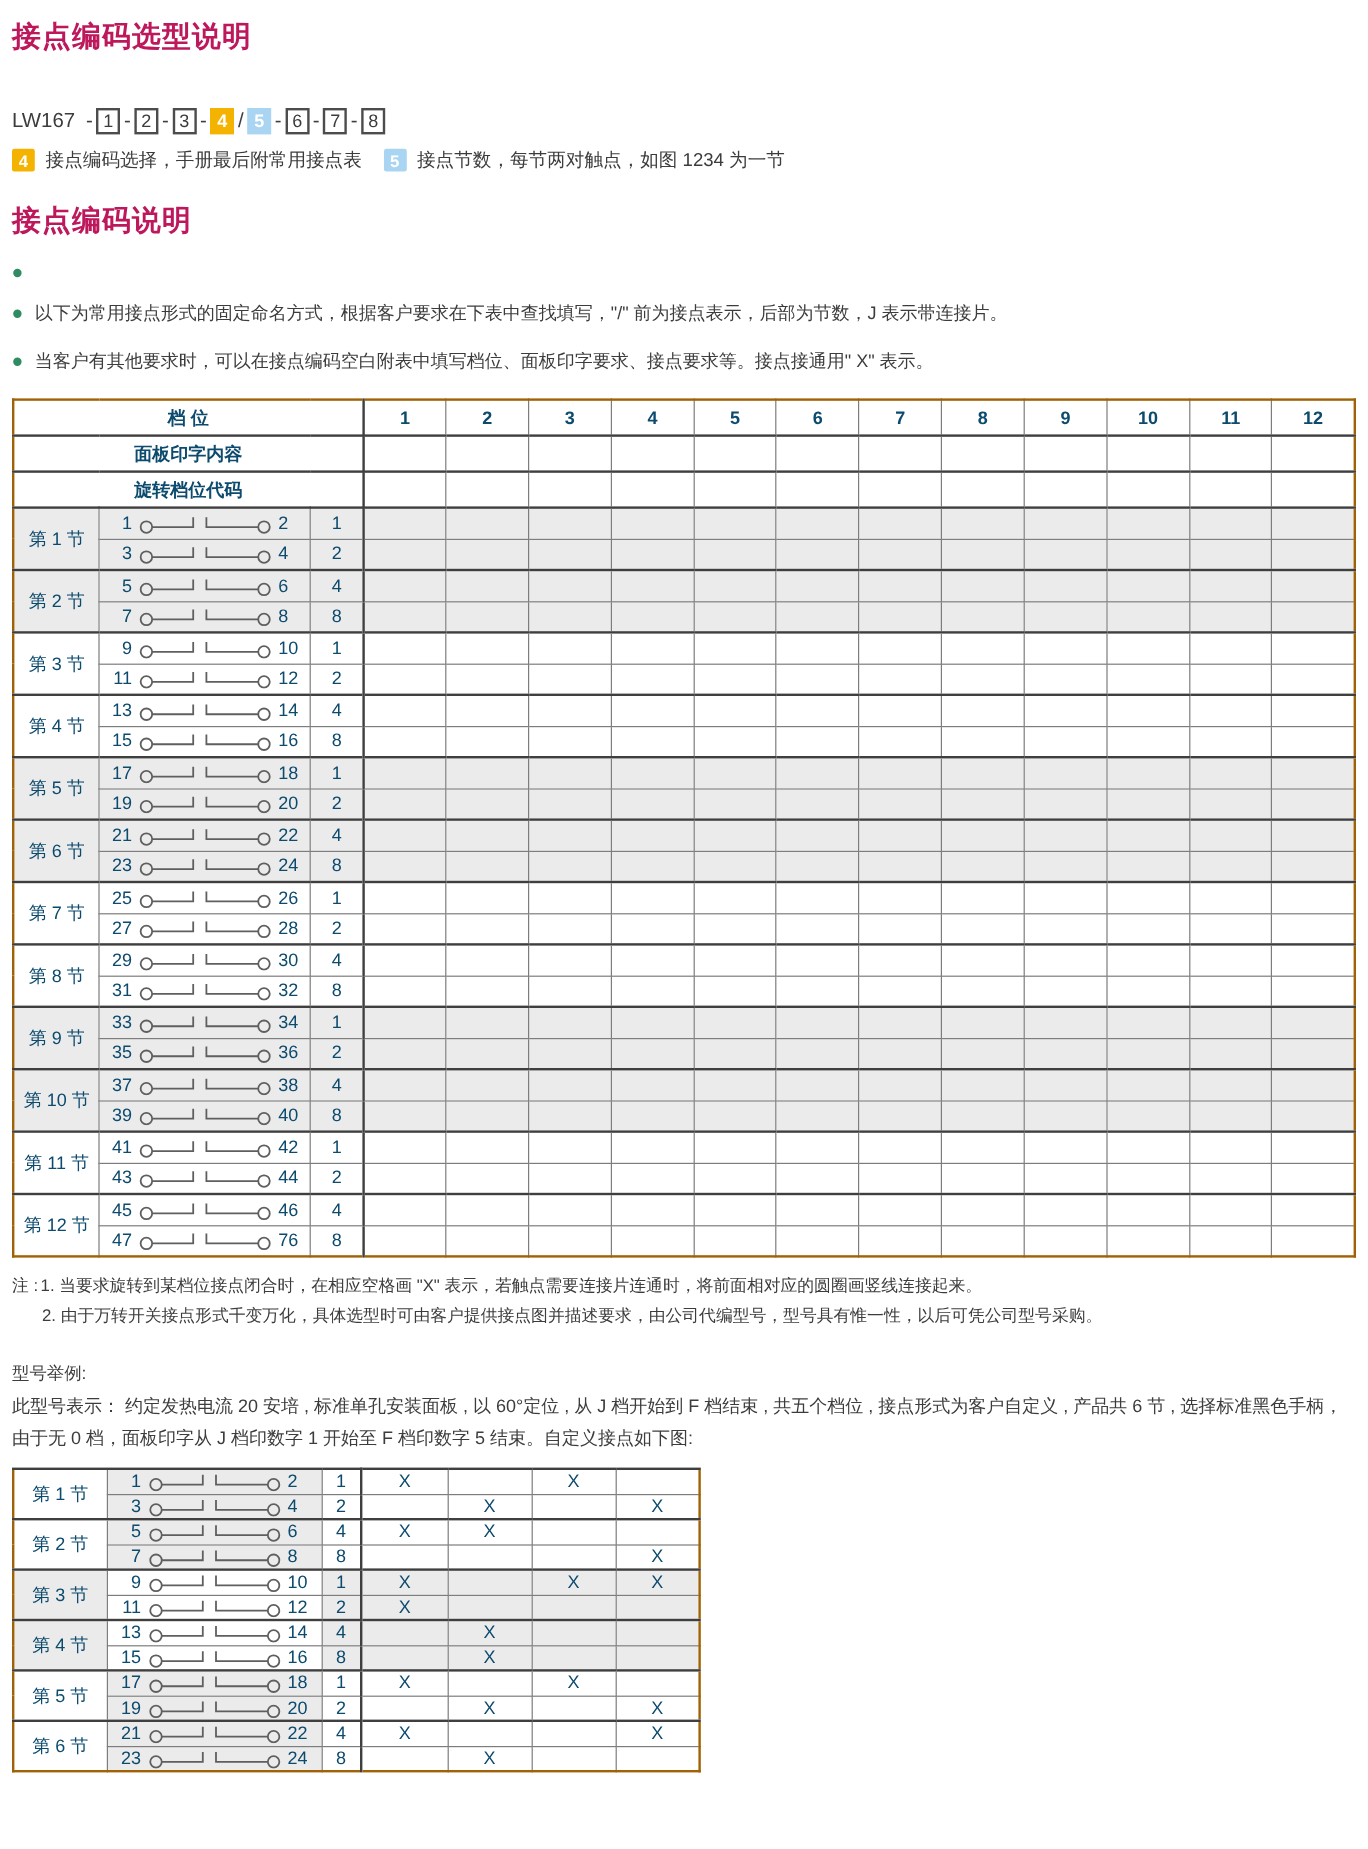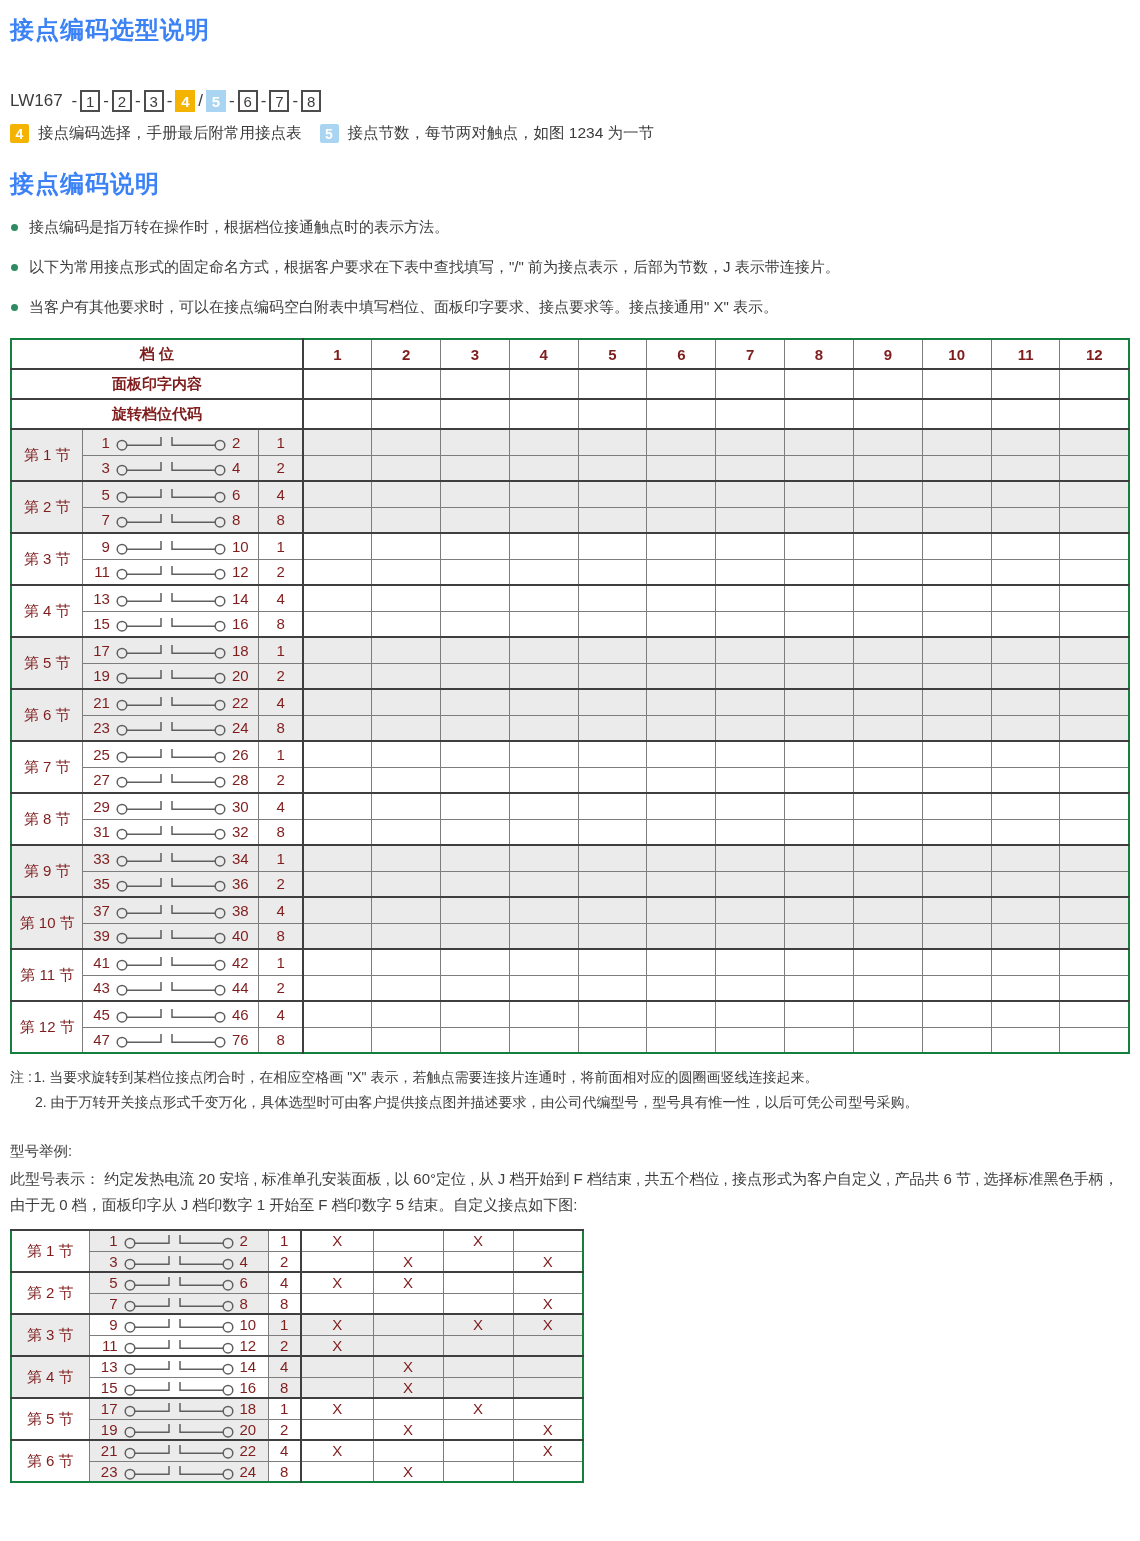--- a/index.html
+++ b/index.html
@@ -5,21 +5,21 @@
   * { box-sizing: border-box; margin: 0; padding: 0; }
   html,body { background:#fff; }
   body {
     width:1140px; height:1541px; overflow:hidden; position:relative;
     font-family:"Liberation Sans","DejaVu Sans",sans-serif;
     color:#3c3c3c;
   }
   .page { padding:0 10px; width:1140px; height:1541px; overflow:hidden; }
 
   h1.doc-title, h2.doc-title {
-    font-size:24px; font-weight:bold; color:#3b82f6; letter-spacing:1px;
+    font-size:24px; font-weight:bold; color:#be185d; letter-spacing:1px;
   }
   h1.doc-title { padding-top:14px; }
   h2.doc-title { margin-top:24px; }
 
   
   .model-line { margin-top:44px; display:flex; align-items:center; font-size:17px; color:#3c3c3c; }
   .model-line .mtext { margin-right:6px; }
   .model-line .msep { margin:0 3px; }
   .mbox {
     display:inline-flex; align-items:center; justify-content:center;
@@ -40,22 +40,22 @@
   }
   .badge-yellow { background:#F5B301; }
   .badge-blue   { background:#A9D5F2; }
 
   
   .bullets { margin-top:18px; }
   .bullet { display:flex; align-items:flex-start; margin-bottom:21px; font-size:15px; }
   .dot { flex:0 0 auto; width:7px; height:7px; border-radius:50%; background:#2E8B62; margin:6px 11px 0 1px; }
 
   
-  .ct { border-collapse:collapse; table-layout:fixed; font-size:15px; color:#7f1d1d;
-        border:2px solid #15803d; }
+  .ct { border-collapse:collapse; table-layout:fixed; font-size:15px; color:#0c4a6e;
+        border:2px solid #a16207; }
   .ct td { border:1px solid #7d7d7d; text-align:center; vertical-align:middle;
            padding:0; overflow:hidden; white-space:nowrap; }
   .ct tr.hr td { border-bottom:2px solid #3f3f3f; font-weight:bold; height:30px; }
   .ct tr.sec-start td { border-top:2px solid #3f3f3f; }
   .ct td.thickR { border-right:2px solid #3f3f3f; }
   .ct td.sh { background:#EBEBEB; }
   .ct.top { margin-top:12px; }
   .ct.top td { height:26px; }
   .ct.bottom { margin-top:12px; }
   .ct.bottom td { height:21px; }
@@ -112,21 +112,20 @@
       <span class="badge badge-blue">5</span>
       <span>接点节数，每节两对触点，如图 1234 为一节</span>
     </div>
   </div>
 
   <h2 class="doc-title">接点编码说明</h2>
 
   <div class="bullets">
     <div class="bullet">
       <span class="dot"></span>
-      <span>接点编码是指万转在操作时，根据档位接通触点时的表示方法。</span>
     </div>
     <div class="bullet">
       <span class="dot"></span>
       <span>以下为常用接点形式的固定命名方式，根据客户要求在下表中查找填写，"/" 前为接点表示，后部为节数，J 表示带连接片。</span>
     </div>
     <div class="bullet">
       <span class="dot"></span>
       <span>当客户有其他要求时，可以在接点编码空白附表中填写档位、面板印字要求、接点要求等。接点接通用" X" 表示。</span>
     </div>
   </div>

